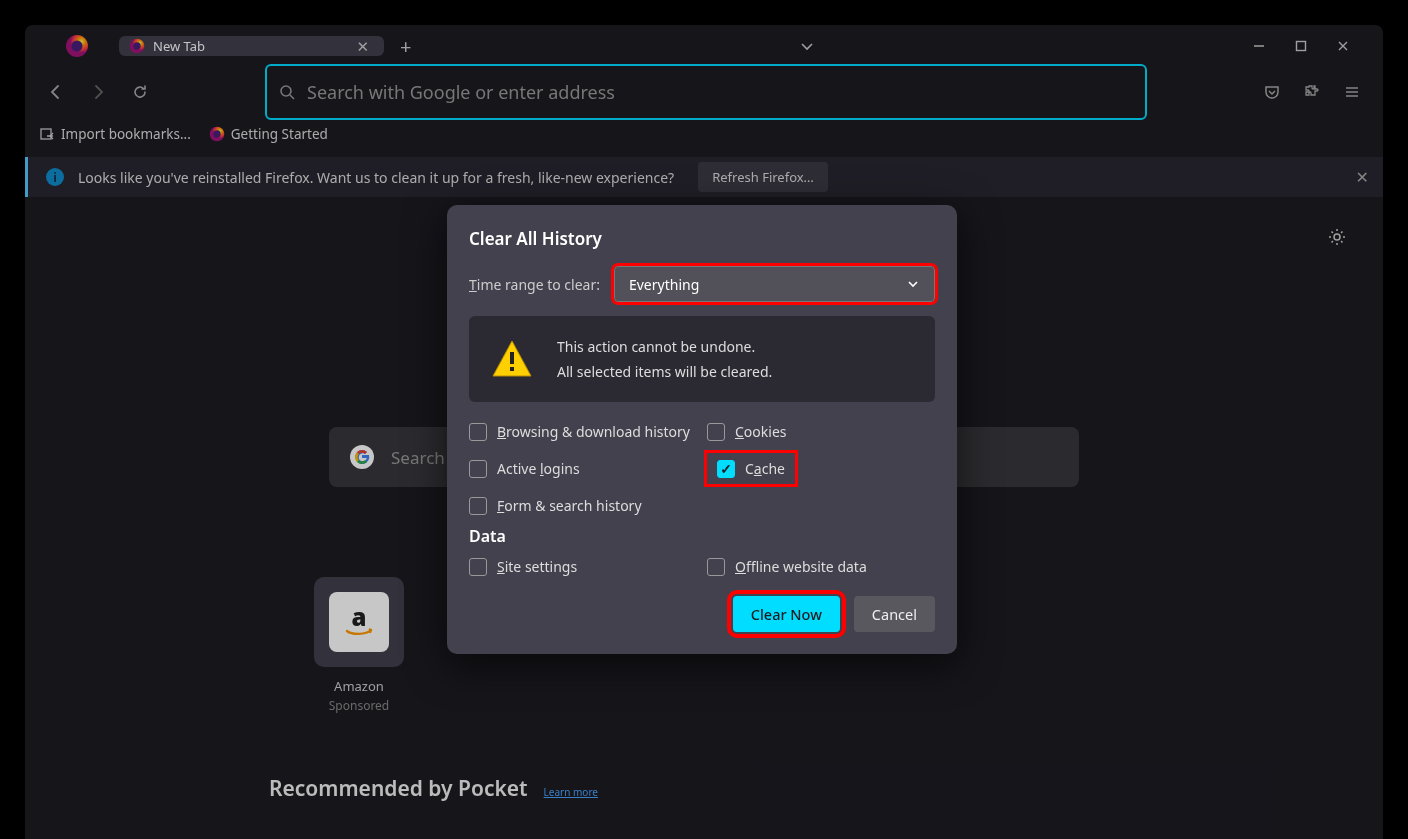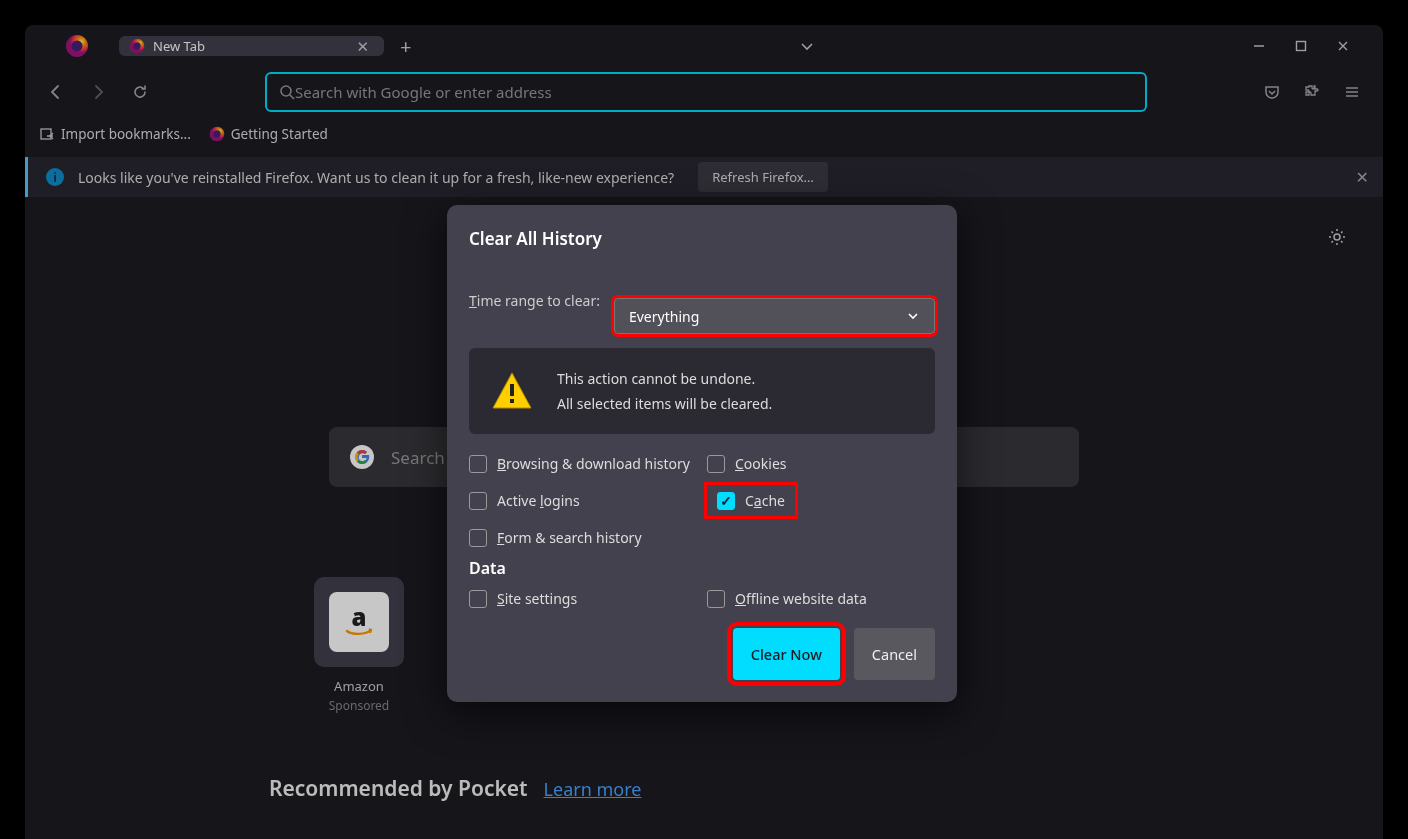--- a/index.html
+++ b/index.html
@@ -12,63 +12,63 @@
   .tab .ff-logo { width: 16px; height: 16px; margin-right: 8px; }
   .tab-close { margin-left: auto; color: #ccc; font-size: 15px; padding: 2px 5px; cursor: pointer; }
   .newtab-btn { color: #ccc; font-size: 20px; padding: 4px 10px; cursor: pointer; }
   .win-controls { margin-left: auto; display: flex; gap: 14px; padding-right: 18px; color: #ccc; }
   .win-controls span { width: 28px; text-align: center; font-size: 14px; cursor: pointer; }
   .tabs-dd { margin-left: auto; margin-right: 60px; color: #ccc; cursor: pointer; }
   
   .toolbar { height: 50px; display: flex; align-items: center; padding: 0 14px; gap: 8px; }
   .tool-btn { width: 34px; height: 34px; display: flex; align-items: center; justify-content: center; color: #aaa; border-radius: 4px; cursor: pointer; }
   .tool-btn.disabled { color: #555; cursor: default; }
-  .urlbar { flex: 1; height: 40px; background: #1c1b22; border: 2px solid #00ddff; border-radius: 6px; margin: 0 100px 0 100px; display: flex; align-items: center; padding: 0 12px; color: #999; font-size: 15px; }
+  .urlbar { flex: 1; height: 56px; background: #1c1b22; border: 2px solid #00ddff; border-radius: 6px; margin: 0 100px 0 100px; display: flex; align-items: center; padding: 0 12px; color: #999; font-size: 18px; gap: 12px; }
   .right-tools { display: flex; gap: 6px; }
   
   .bookmarks { height: 34px; display: flex; align-items: center; padding: 0 14px; gap: 18px; color: #ddd; font-size: 13.5px; }
   .bm-item { display: flex; align-items: center; gap: 6px; cursor: pointer; }
   
   .notif { margin: 6px 0 0 0; height: 40px; background: #282731; border-left: 3px solid #54c8ff; display: flex; align-items: center; padding: 0 18px; color: #ddd; font-size: 14px; position: relative; }
   .info-ic { width: 18px; height: 18px; border-radius: 50%; background: #0f8dcc; color: #12324a; font-weight: bold; font-size: 12px; display: flex; align-items: center; justify-content: center; margin-right: 14px; }
   .notif-btn { margin-left: 24px; background: #3b3a45; color: #ddd; border: none; padding: 6px 14px; border-radius: 4px; cursor: pointer; font-size: 13px; }
   .notif-close { position: absolute; right: 14px; color: #aaa; font-size: 16px; cursor: pointer; }
   
   .content { position: relative; padding-top: 30px; }
   .settings-ic { position: absolute; right: 36px; top: 30px; color: #ccc; cursor: pointer; }
   .searchbox { width: 750px; height: 60px; margin: 200px auto 0 auto; background: #38383d; border-radius: 8px; display: flex; align-items: center; padding: 0 20px; color: #999; font-size: 17px; gap: 16px; }
   .tiles { display: flex; justify-content: center; gap: 140px; margin-top: 90px; }
   .tile { width: 90px; text-align: center; color: #ccc; font-size: 13px; }
   .tile-box { width: 90px; height: 90px; background: #42414d; border-radius: 10px; display: flex; align-items: center; justify-content: center; margin-bottom: 10px; }
   .tile-inner { width: 60px; height: 60px; border-radius: 8px; display: flex; align-items: center; justify-content: center; font-size: 30px; font-weight: bold; }
   .tile-sub { color: #888; font-size: 12px; margin-top: 2px; }
   .recommended { width: 870px; margin: 60px auto 0 auto; color: #f0f0f0; display: flex; align-items: baseline; gap: 16px; }
   .recommended h2 { font-size: 21px; font-weight: 600; }
-  .recommended a { color: #4aa3ff; font-size: 18px; text-decoration: underline; cursor: pointer; }
+  .recommended a { color: #4aa3ff; font-size: 10px; text-decoration: underline; cursor: pointer; }
   
   .dialog-backdrop { position: absolute; inset: 0; background: rgba(0,0,0,0.22); }
   .dialog { position: absolute; top: 180px; left: 422px; width: 510px; background: #42414d; border-radius: 10px; padding: 22px 22px 22px 22px; color: #e0e0e5; box-shadow: 0 10px 40px rgba(0,0,0,0.6); }
   .dialog h3 { font-size: 17px; font-weight: 600; color: #fff; margin-bottom: 16px; }
   .range-row { display: flex; align-items: center; gap: 14px; margin-bottom: 14px; }
   .range-label { color: #ccc; font-size: 14px; }
   .range-label u { text-decoration: underline; }
   .range-select { flex: 1; height: 36px; background: #525059; border: 1px solid #777; border-radius: 4px; display: flex; align-items: center; justify-content: space-between; padding: 0 14px; color: #fff; font-size: 14px; cursor: pointer; }
-  .hl-red { outline: 3px solid #ff0000; margin-top: 32px; }
+  .hl-red { outline: 3px solid #ff0000; }
   .warn-box { background: #2b2a33; border-radius: 6px; padding: 18px 20px; display: flex; gap: 22px; align-items: center; margin-bottom: 20px; }
   .warn-ic { width: 46px; height: 46px; flex-shrink: 0; }
   .warn-text { font-size: 14px; line-height: 1.8; color: #ddd; }
   .dialog h4 { font-size: 16px; font-weight: 600; color: #fff; margin: 10px 0 10px 0; }
   .check-grid { display: grid; grid-template-columns: 1fr 1fr; gap: 12px 10px; margin-bottom: 8px; }
   .check { display: flex; align-items: center; gap: 10px; font-size: 14px; color: #ddd; cursor: pointer; }
   .check-box { width: 18px; height: 18px; border: 1.5px solid #999; border-radius: 3px; display: flex; align-items: center; justify-content: center; }
   .check-box.checked { background: #00ddff; border-color: #00ddff; }
   .check-box.checked::after { content: "✓"; color: #1c1b22; font-size: 14px; font-weight: bold; }
   .check-wrap-hl { display: inline-flex; align-items: center; gap: 10px; padding: 6px 10px; outline: 3px solid #ff0000; }
   .dialog-actions { display: flex; justify-content: flex-end; gap: 14px; margin-top: 20px; }
-  .btn { height: 52px; padding: 0 18px; border: none; border-radius: 4px; font-size: 14.5px; cursor: pointer; }
+  .btn { height: 36px; padding: 0 18px; border: none; border-radius: 4px; font-size: 14.5px; cursor: pointer; }
   .btn-primary { background: #00ddff; color: #1c1b22; font-weight: 500; }
   .btn-secondary { background: #59585f; color: #eee; }
   .btn-hl { outline: 4px solid #ff0000; outline-offset: 2px; }
   svg { display: block; }
 </style>
 </head>
 <body>
 
 <div class="window">
 

